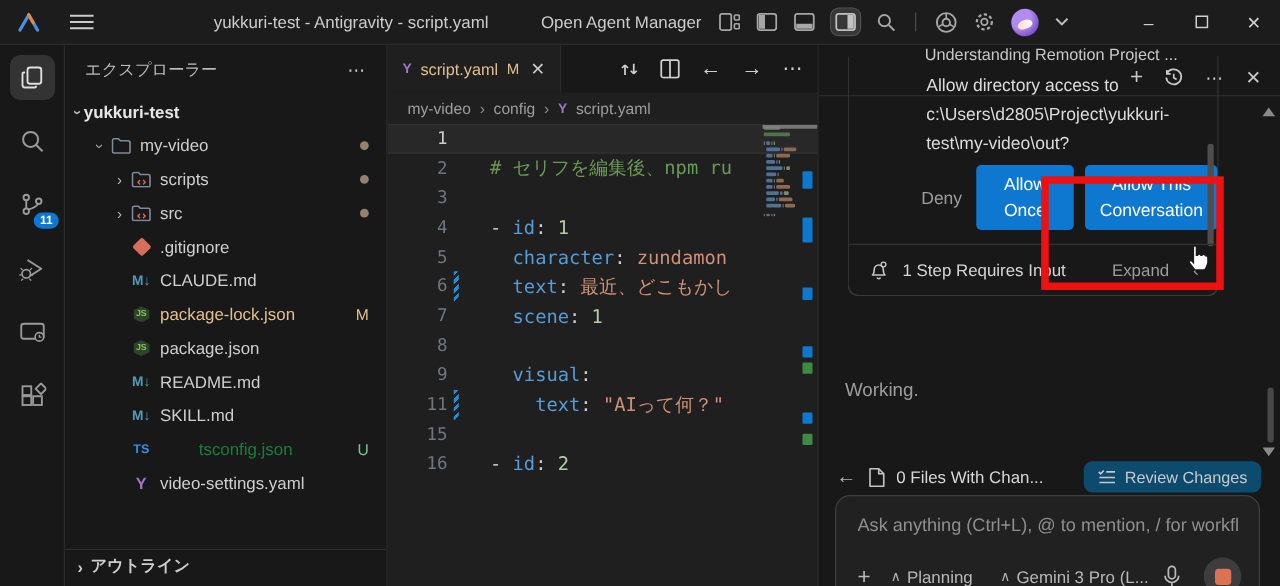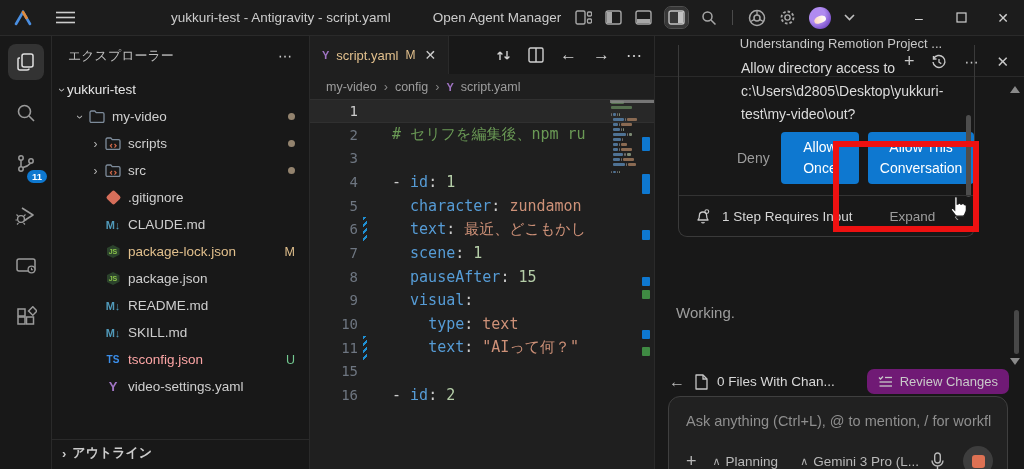--- a/index.html
+++ b/index.html
@@ -33,23 +33,23 @@
 
   
   .sidebar { width:258px; background:#181818; border-right:1px solid #2a2a2a; position:relative; flex-shrink:0; }
   .sb-header { height:40px; display:flex; align-items:center; padding:0 16px; font-size:13px; color:#bcbcbc;gap:11px; }
   .sb-header .dots { margin-left:auto; letter-spacing:1px; color:#cccccc; font-size:14px; }
   .tree { }
   .tree-row { height:27px; display:flex; align-items:center; font-size:13.5px; color:#cfcfcf; padding-right:14px; }
   .tree-row .chev { width:15px; text-align:center; color:#b5b5b5; font-size:12px; flex-shrink:0; }
   .chev-down { display:inline-block; transform:rotate(90deg); }
   .tree-row .ficon { width:20px; display:flex; justify-content:center; margin-right:5px; flex-shrink:0; }
-  .tree-root { font-weight:normal; color:#e6e6e6; }
+  .tree-root { font-weight:bold; color:#e6e6e6; }
   .lab-modified { color:#e2c08d; }
-  .lab-untracked { color:#fca5a5; }
+  .lab-untracked { color:#15803d;margin-left:31px; }
   .row-dot { margin-left:auto; width:7px; height:7px; border-radius:50%; background:#93836e; }
   .row-badge { margin-left:auto; font-size:12.5px; }
   .badge-M { color:#e2c08d; } .badge-U { color:#73c991; }
   .sb-outline { position:absolute; left:0; right:0; bottom:3px; height:27px; border-top:1px solid #2a2a2a; display:flex; align-items:center; font-size:13px; font-weight:bold; color:#cccccc; padding-left:10px; gap:6px; }
 
   
   .ic-md { color:#519aba; font-weight:bold; font-size:11px; }
   .ic-yaml { color:#a074c4; font-weight:bold; font-size:13px; }
   .ic-ts { color:#3b8eea; font-weight:bold; font-size:10px; }
   .ic-git { width:11px; height:11px; background:#d66e5a; transform:rotate(45deg); border-radius:2px; }
@@ -101,21 +101,21 @@
   .btn-conv { width:108px; }
   .ag-card-scroll { position:absolute; right:3px; top:70px; width:5px; height:82px; background:#4d4d4d; border-radius:3px; }
   .ag-card-footer { position:absolute; left:0; right:0; bottom:0; height:41px; border-top:1px solid #333333; display:flex; align-items:center; padding:0 15px; gap:11px; }
   .ag-step-label { font-size:13.5px; color:#d6d6d6; }
   .ag-expand { margin-left:auto; color:#9d9d9d; font-size:13.5px; }
   .ag-expand-chev { color:#9d9d9d; font-size:14px; margin-left:8px; }
   .ag-working { position:absolute; top:268px; left:21px; font-size:15px; color:#9d9d9d; }
   .ag-files { position:absolute; top:333px; left:14px; right:15px; display:flex; align-items:center; gap:9px; }
   .ag-back { color:#b9b9b9; font-size:16px; }
   .ag-files-label { font-size:13.5px; color:#d8d8d8; white-space:nowrap; }
-  .ag-review { margin-left:auto; display:flex; align-items:center; gap:7px; background:#701a75; border-radius:7px; padding:5px 11px; font-size:13px; color:#c9c9c9; white-space:nowrap; }
+  .ag-review { margin-left:auto; display:flex; align-items:center; gap:7px; background:#0c4a6e; border-radius:7px; padding:5px 11px; font-size:13px; color:#c9c9c9; white-space:nowrap; }
   .ag-input { position:absolute; top:360px; left:13px; right:16px; height:120px; background:#212121; border:1px solid #3f3f3f; border-radius:12px; padding:16px 14px 0 17px; }
   .ag-placeholder { font-size:14.5px; color:#8f8f8f; white-space:nowrap; overflow:hidden; }
   .ag-input-row { display:flex; align-items:center; margin-top:17px; gap:8px; color:#b8b8b8; font-size:13.5px; }
   .ag-in-plus { font-size:18px; font-weight:300; margin-right:8px; }
   .ag-combo { display:flex; align-items:center; gap:5px; white-space:nowrap; }
   .ag-combo .up { font-size:11px; color:#b0b0b0; }
   .ag-mic { margin-left:auto; }
   .ag-stop { width:30px; height:30px; border-radius:16px; background:#3d3d3d; display:flex; align-items:center; justify-content:center; margin-left:10px; flex-shrink:0; }
   .ag-stop i { width:13px; height:13px; border-radius:3px; background:#dd7153; }
   .ag-scroll-up { position:absolute; top:50px; right:4px; width:0; height:0; border-left:5px solid transparent; border-right:5px solid transparent; border-bottom:7px solid #8a8a8a; }
@@ -402,23 +402,22 @@
     </div>
     <div class="code-wrap">
       <div id="code">
           <div class="code-line cur-line"><span class="cl-num cl-num-cur">1</span><span class="cl-mod"></span></div>
           <div class="code-line"><span class="cl-num">2</span><span class="cl-mod"></span><span class="cl-text"><span class="tk-comment"># セリフを編集後、npm ru</span></span></div>
           <div class="code-line"><span class="cl-num">3</span><span class="cl-mod"></span><span class="cl-text"></span></div>
           <div class="code-line"><span class="cl-num">4</span><span class="cl-mod"></span><span class="cl-text"><span class="tk-plain">- </span><span class="tk-key">id</span><span class="tk-plain">: </span><span class="tk-num">1</span></span></div>
           <div class="code-line"><span class="cl-num">5</span><span class="cl-mod"></span><span class="cl-text"><span class="tk-plain">  </span><span class="tk-key">character</span><span class="tk-plain">: </span><span class="tk-str">zundamon</span></span></div>
           <div class="code-line"><span class="cl-num">6</span><span class="cl-mod"><i></i></span><span class="cl-text"><span class="tk-plain">  </span><span class="tk-key">text</span><span class="tk-plain">: </span><span class="tk-str">最近、どこもかし</span></span></div>
           <div class="code-line"><span class="cl-num">7</span><span class="cl-mod"></span><span class="cl-text"><span class="tk-plain">  </span><span class="tk-key">scene</span><span class="tk-plain">: </span><span class="tk-num">1</span></span></div>
-          <div class="code-line"><span class="cl-num">8</span><span class="cl-mod"></span><span class="cl-text"><span class="tk-plain">  </span><span class="tk-key">pauseAfter</span><span class="tk-plain">: </span><span class="tk-num">15</span></span></div>
+          <div class="code-line"><span class="cl-num">8</span><span class="cl-mod"></span></div>
           <div class="code-line"><span class="cl-num">9</span><span class="cl-mod"></span><span class="cl-text"><span class="tk-plain">  </span><span class="tk-key">visual</span><span class="tk-plain">:</span></span></div>
-          <div class="code-line"><span class="cl-num">10</span><span class="cl-mod"></span><span class="cl-text"><span class="tk-plain">    </span><span class="tk-key">type</span><span class="tk-plain">: </span><span class="tk-str">text</span></span></div>
           <div class="code-line"><span class="cl-num">11</span><span class="cl-mod"><i></i></span><span class="cl-text"><span class="tk-plain">    </span><span class="tk-key">text</span><span class="tk-plain">: </span><span class="tk-str">"AIって何？"</span></span></div>
           <div class="code-line"><span class="cl-num">15</span><span class="cl-mod"></span><span class="cl-text"></span></div>
           <div class="code-line"><span class="cl-num">16</span><span class="cl-mod"></span><span class="cl-text"><span class="tk-plain">- </span><span class="tk-key">id</span><span class="tk-plain">: </span><span class="tk-num">2</span></span></div>
         </div>
       <div class="minimap" id="minimap">
           <div class="mm-line">
             <i style="width:13px;background:#55704f;"></i>
           </div>
           <div class="mm-line">
             <i style="width:20.8px;background:#55704f;"></i>
@@ -523,21 +522,21 @@
             </svg>
           </span>
         <span class="ag-dots">⋯</span>
         <span class="ag-x">✕</span>
       </span>
     </div>
 
     <div class="ag-card">
       <div class="ag-prompt">
         <div>Allow directory access to</div>
-        <div>c:\Users\d2805\Desktop\yukkuri-</div>
+        <div>c:\Users\d2805\Project\yukkuri-</div>
         <div>test\my-video\out?</div>
       </div>
       <div class="ag-btn-row">
         <span class="ag-deny">Deny</span>
         <button class="blue-btn btn-once">Allow Once</button>
         <button class="blue-btn btn-conv">Allow This Conversation</button>
       </div>
       <div class="ag-card-scroll"></div>
       <div class="ag-card-footer">
         <span>

